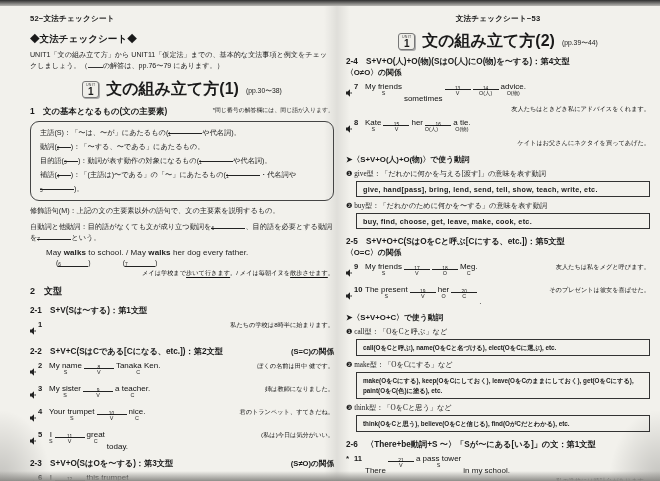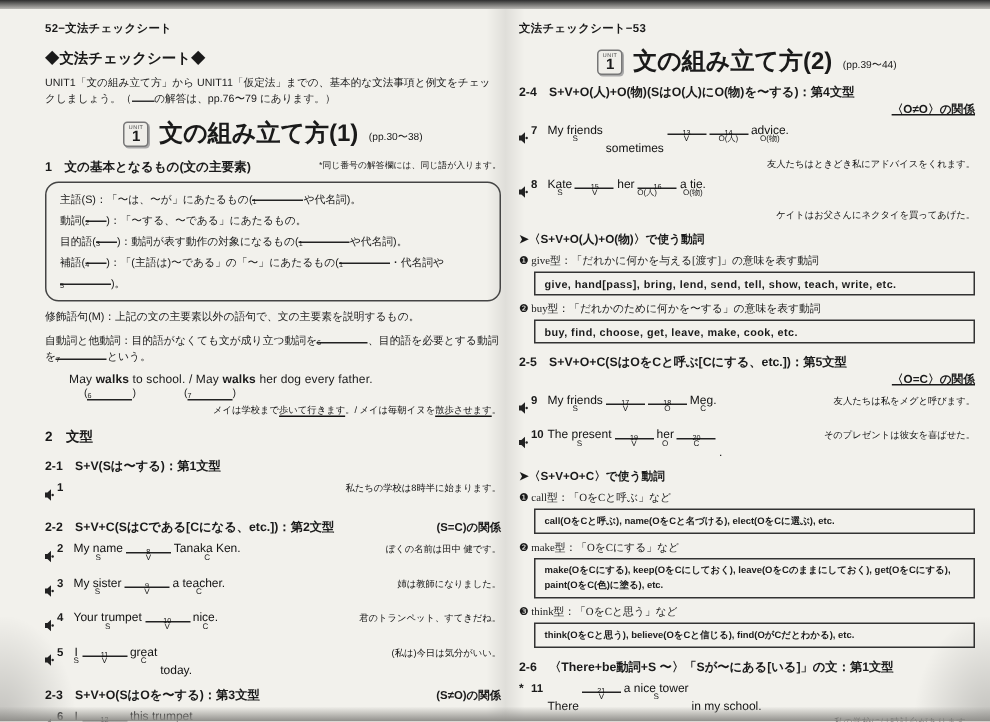--- a/index.html
+++ b/index.html
@@ -20,21 +20,21 @@
   .corner-bl{position:absolute;left:0;bottom:0;width:50px;height:70px;
     background:radial-gradient(ellipse at bottom left,rgba(0,0,0,0.20),rgba(0,0,0,0) 72%);z-index:4;}
   .corner-br{position:absolute;right:0;bottom:0;width:50px;height:70px;
     background:radial-gradient(ellipse at bottom right,rgba(0,0,0,0.20),rgba(0,0,0,0) 72%);z-index:4;}
 
   .page{position:absolute;top:14px;width:304px;z-index:2;}
   .page.left{left:30px;}
   .page.right{left:346px;}
 
   .rh{font-size:7.6px;font-weight:bold;letter-spacing:.2px;}
-  .rh.r{text-align:left;}
+  .rh.r{text-align:center;}
 
   .sec-title{font-size:9.6px;font-weight:bold;margin-top:9px;}
   .intro{font-size:7.1px;line-height:1.55;margin-top:4px;}
   .ibl{display:inline-block;width:15px;height:7px;border-bottom:.9px solid #333;}
 
   .unit{display:flex;align-items:center;justify-content:center;gap:7px;margin:7px 0 4px;}
   .badge{width:17px;height:17px;border:1px solid #777;border-radius:3px;background:#efeee9;
     display:flex;flex-direction:column;align-items:center;justify-content:center;
     box-shadow:1px 1px 0 #aaa;}
   .badge .ul{font-size:3.6px;line-height:4px;color:#444;letter-spacing:.3px;}
@@ -58,21 +58,21 @@
   .may{font-size:8px;margin:4px 0 0 16px;letter-spacing:.1px;}
   .mayb{display:flex;gap:32px;margin:2px 0 0 26px;font-size:7px;}
   .mayb .bl{width:30px;}
   .trr{font-size:6.2px;text-align:right;margin-top:2px;color:#111;}
   .u{text-decoration:underline;text-underline-offset:1.5px;}
 
   .h2{font-size:9px;font-weight:bold;margin-top:7px;}
   .h3{font-size:8.2px;font-weight:bold;margin-top:7px;display:flex;
     justify-content:space-between;align-items:baseline;}
   .h3 .rel{font-size:7.6px;font-weight:bold;}
-  .relline{font-size:7.8px;font-weight:bold;text-align:right;text-decoration:underline;}
+  .relline{font-size:7.8px;font-weight:bold;text-align:left;}
 
   .ex{display:flex;align-items:flex-start;margin-top:4px;}
   .aud{width:8px;flex:0 0 auto;padding-top:1px;}
   .star{width:8px;flex:0 0 auto;font-size:8px;font-weight:bold;}
   .num{width:11px;flex:0 0 auto;font-size:7.6px;font-weight:bold;text-align:left;}
   .sent{font-size:8px;color:#111;white-space:nowrap;}
   .ann{display:inline-block;text-align:center;vertical-align:top;margin-right:2px;}
   .ann .tw{display:block;line-height:9px;}
   .ann .lb{display:block;font-size:5.4px;line-height:5px;color:#222;font-weight:normal;}
   .pl{display:inline-block;vertical-align:top;line-height:9px;margin-right:2px;margin-top:12px;}
@@ -308,17 +308,17 @@
   <div class="vbox small">think(OをCと思う),  believe(OをCと信じる),  find(OがCだとわかる),  etc.</div>
 
   <div class="h3">
       <span>2-6　〈There+be動詞+S 〜〉「Sが〜にある[いる]」の文：第1文型</span>
     </div>
 
   <div class="ex">
     <span class="star">*</span>
     <span class="num">11</span>
     <span class="sent">
-      <span class="pl">There </span><span class="ann"><span class="tw"><span class="bl w26"><sub>21</sub></span></span><span class="lb">V</span></span><span class="ann"><span class="tw">a nice tower</span><span class="lb">S</span></span><span class="pl"> in my school.</span>
+      <span class="pl">There </span><span class="ann"><span class="tw"><span class="bl w26"><sub>21</sub></span></span><span class="lb">V</span></span><span class="ann"><span class="tw">a pass tower</span><span class="lb">S</span></span><span class="pl"> in my school.</span>
     </span>
   </div>
   <div class="trr">私の学校には時計台があります。</div>
 </div>
 
 </body></html>

